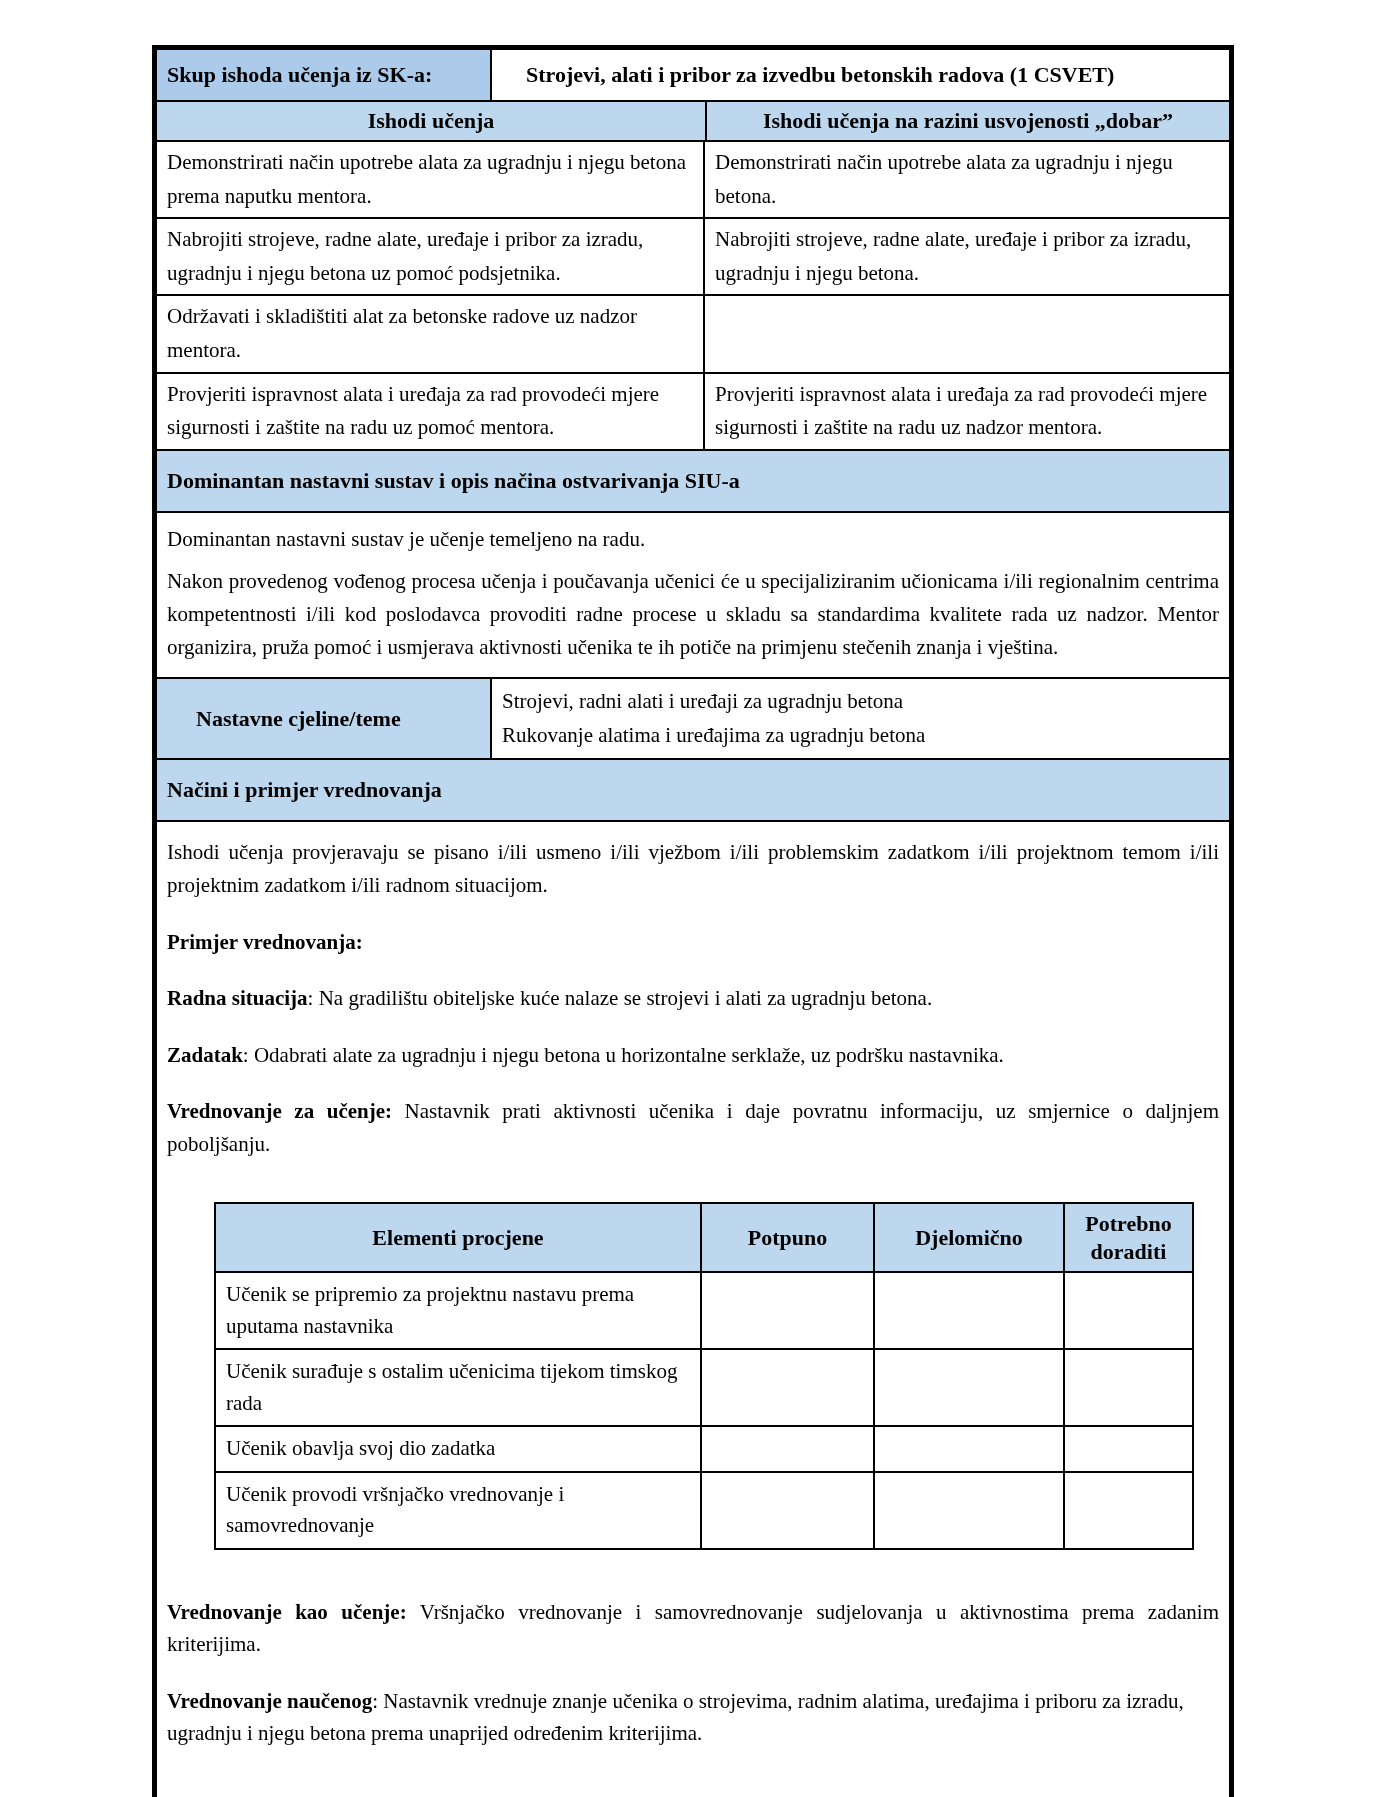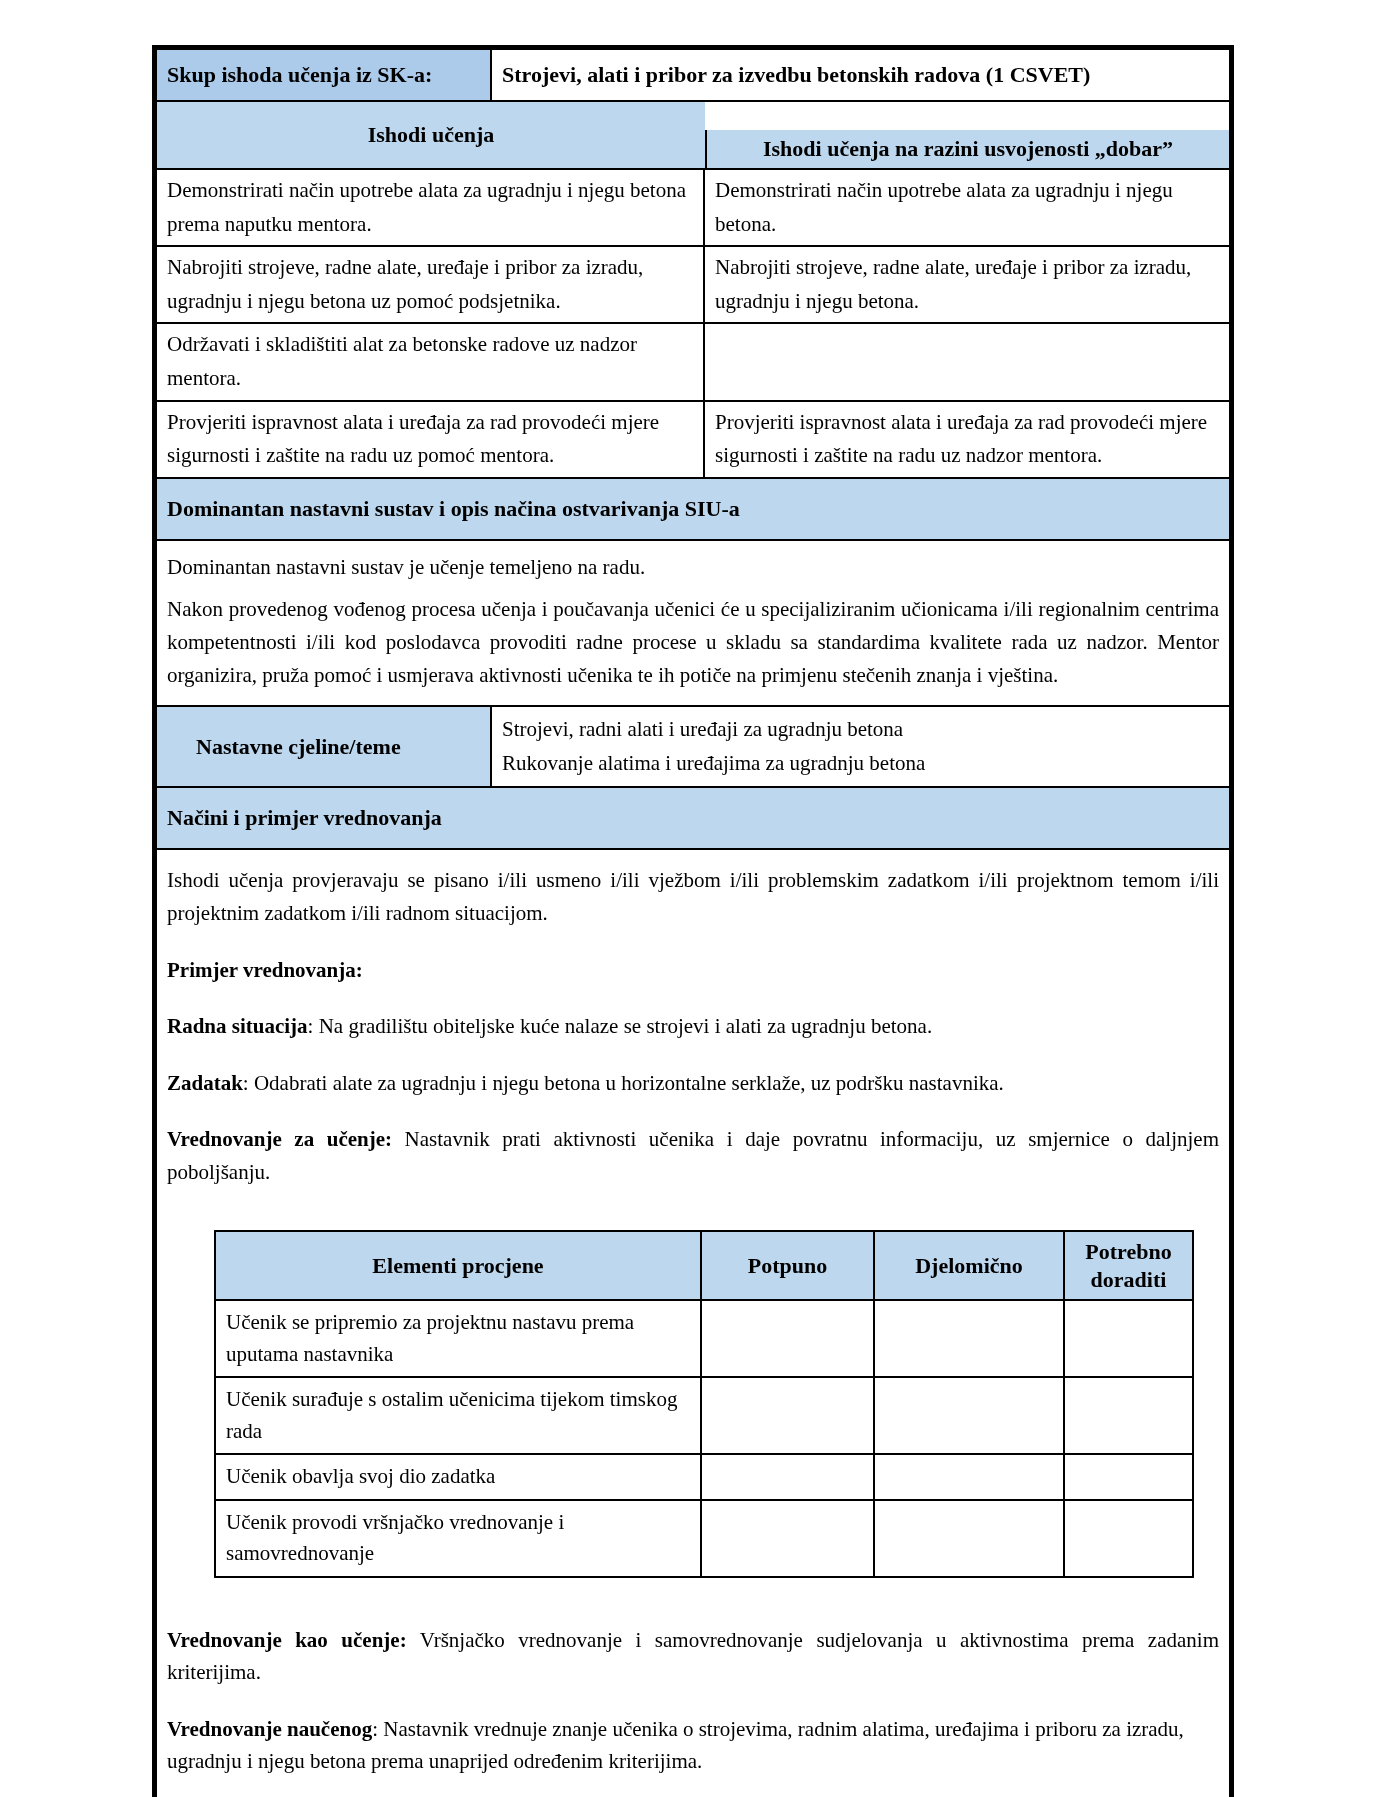--- a/index.html
+++ b/index.html
@@ -17,35 +17,35 @@
     left:152px;
     top:45px;
     width:1082px;
     box-sizing:border-box;
     border:5px solid #000;
     background:#fff;
     font-size:21px;
     line-height:1.55;
   }
   .row{display:flex;border-top:2px solid #000;box-sizing:border-box;}
-  .row:first-child{border-top:none;}
+  .row:first-child{border-top:none;gap:24px;}
   .cell{box-sizing:border-box;padding:5px 10px;}
   .blue{background:#bdd7ee;}
   .blue-dark{background:#accae9;}
   .just{text-align:justify;}
 
   
   .r1 .cell{display:flex;align-items:center;min-height:50px;}
   .r1-label{flex:0 0 335px;border-right:2px solid #000;font-weight:bold;font-size:22px;}
   .r1-title{flex:1;font-weight:bold;font-size:22px;}
 
   
   .head2 .cell{flex:0 0 548px;display:flex;align-items:center;justify-content:center;
     text-align:center;font-weight:bold;font-size:22px;padding:2px 8px;min-height:32px;}
-  .head2 .cell:last-child{flex:1;border-left:2px solid #000;margin-top:28px;}
+  .head2 .cell:last-child{flex:1;border-left:2px solid #000;}
 
   
   .out .cell{display:flex;flex-direction:column;justify-content:center;line-height:1.6;padding:4px 10px;}
   .out-left{flex:0 0 548px;border-right:2px solid #000;}
   .out-right{flex:1;}
 
   
   .section-head{display:block;padding:13px 10px;font-size:22px;font-weight:bold;}
 
   

